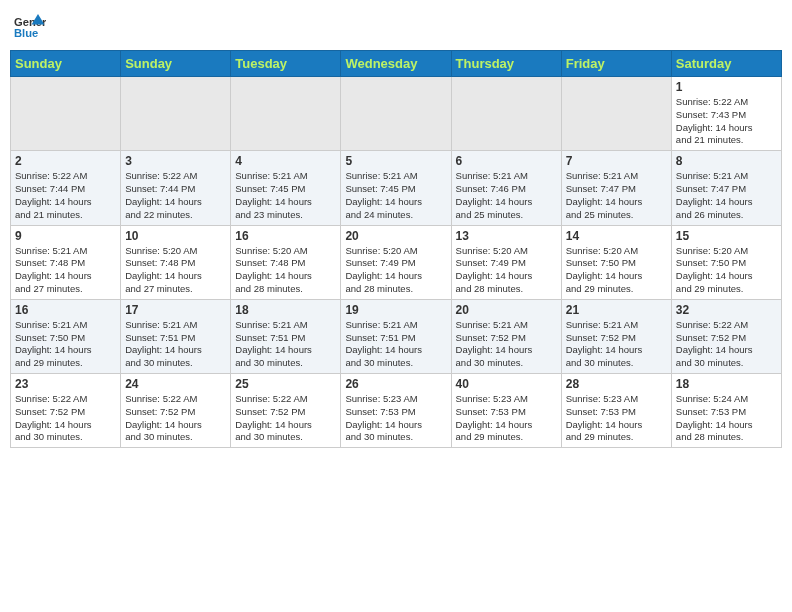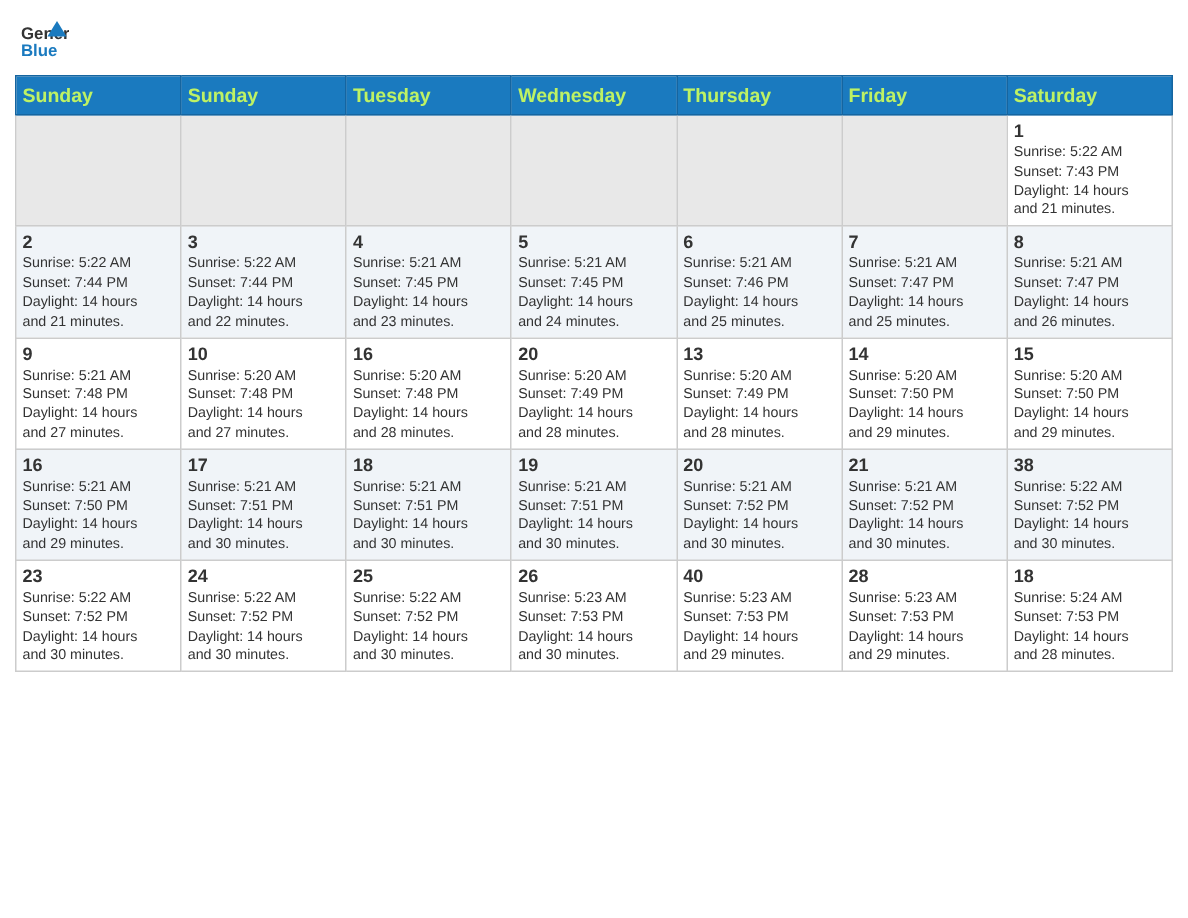--- a/index.html
+++ b/index.html
@@ -263,21 +263,21 @@
 and 30 minutes.</div>
         </td>
         <td class="alt-row">
           <span class="day-number">21</span>
           <div class="day-info" style="white-space: pre-line;">Sunrise: 5:21 AM
 Sunset: 7:52 PM
 Daylight: 14 hours
 and 30 minutes.</div>
         </td>
         <td class="alt-row">
-          <span class="day-number">38</span>
+          <span class="day-number">32</span>
           <div class="day-info" style="white-space: pre-line;">Sunrise: 5:22 AM
 Sunset: 7:52 PM
 Daylight: 14 hours
 and 30 minutes.</div>
         </td>
       </tr>
       <tr>
         <td>
           <span class="day-number">23</span>
           <div class="day-info" style="white-space: pre-line;">Sunrise: 5:22 AM

